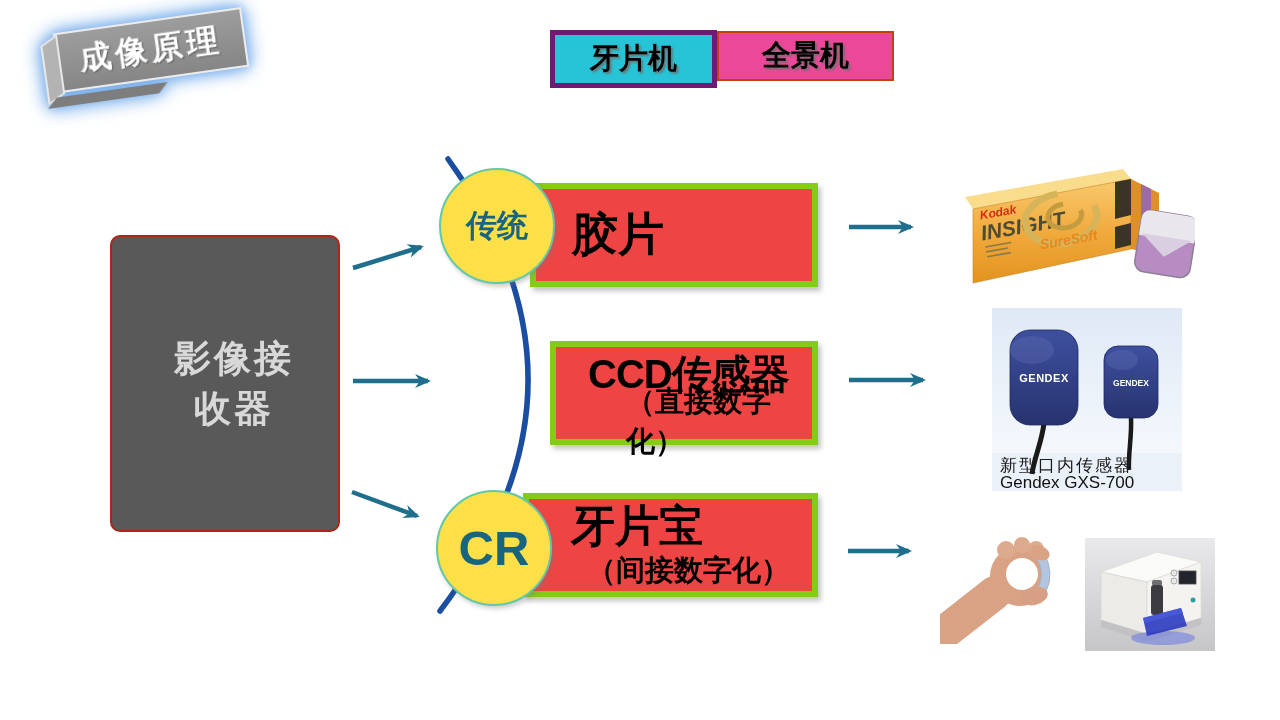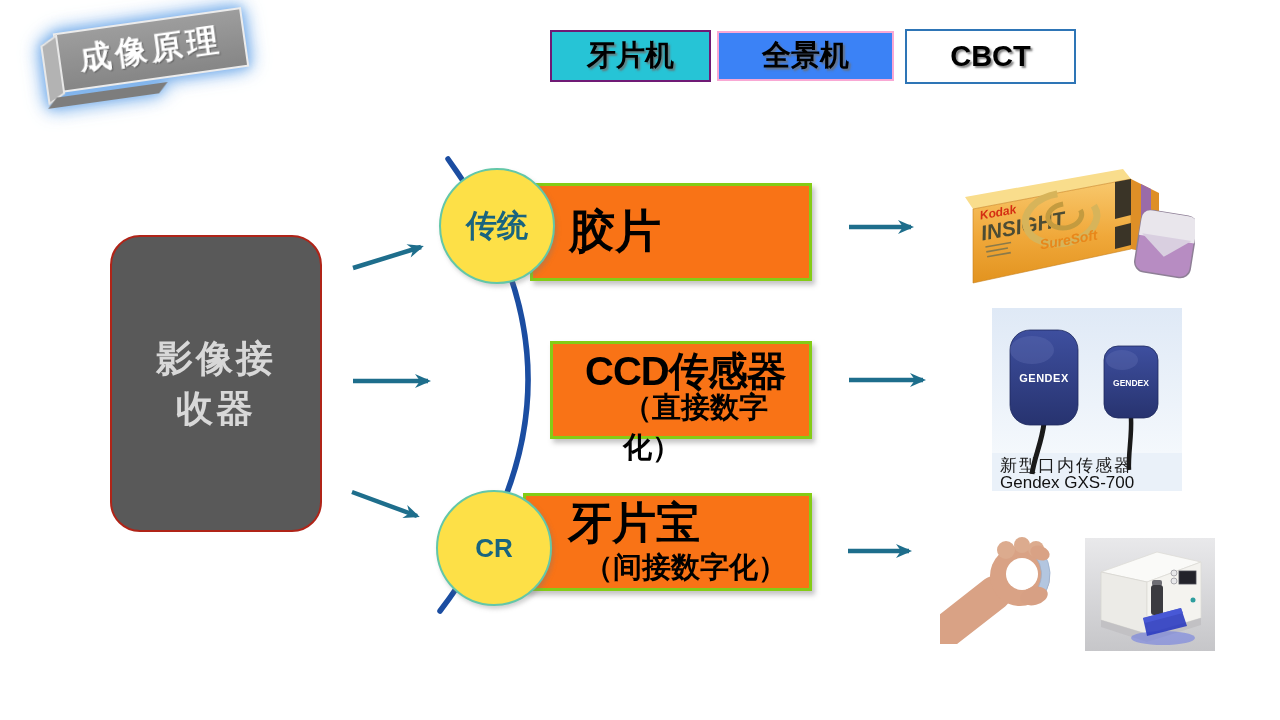--- a/index.html
+++ b/index.html
@@ -15,73 +15,72 @@
           text-shadow:1px 1px 1px rgba(60,60,60,.6);}
   .plaque-face::before{content:"";position:absolute;left:-16px;top:4px;width:14px;height:100%;
           background:#b3b3b3;border:2px solid #e8e8e8;transform:skewY(-28deg);}
   .plaque-face::after{content:"";position:absolute;left:-12px;bottom:-16px;width:60%;height:10px;
           background:#7d7d7d;transform:skewX(-45deg);}
 
   
   .tab{position:absolute;display:flex;align-items:center;justify-content:center;
        font-weight:bold;font-size:29px;color:#000;cursor:pointer;
        text-shadow:2px 2px 2px rgba(110,110,110,.85);}
-  .tab-active{left:550px;top:30px;width:157px;height:48px;background:#26c4d6;border:2px solid #701a75;}
-  .tab-2{left:717px;top:31px;width:173px;height:46px;background:#3b82f6;border:2px solid #f9a8d4;}
+  .tab-active{left:550px;top:30px;width:157px;height:48px;background:#26c4d6;border:5px solid #701a75;}
+  .tab-2{left:717px;top:31px;width:173px;height:46px;background:#ec4899;border:2px solid #c2410c;}
   .tab-3{left:905px;top:29px;width:167px;height:51px;background:#fff;border:2px solid #2e75b6;}
 
   
-  .receiver{position:absolute;left:110px;top:235px;width:208px;height:293px;border-radius:30px;
+  .receiver{position:absolute;left:110px;top:235px;width:208px;height:293px;border-radius:10px;
             background:#595959;border:2.5px solid #b02418;display:flex;flex-direction:column;
-            align-items:center;justify-content:center;gap:4px;}
+            align-items:center;justify-content:center;gap:4px;padding-left:18px;}
   .receiver .line{color:#d8d8d8;font-size:37px;font-weight:bold;letter-spacing:3px;line-height:46px;}
 
   
   .overlay{position:absolute;left:0;top:0;z-index:1;}
   .arr{stroke:#1e6e8c;stroke-width:4.5;}
 
   
-  .banner{position:absolute;z-index:2;background:#f97316;border:3px solid #84cc16;
+  .banner{position:absolute;z-index:2;background:#ef4444;border:6px solid #84cc16;
           box-shadow:3px 4px 5px rgba(125,125,125,.45);color:#000;}
   .banner1{left:530px;top:183px;width:276px;height:92px;display:flex;align-items:center;}
   .banner1 .bt{font-size:46px;font-weight:bold;padding-left:36px;}
   .banner2{left:550px;top:341px;width:256px;height:92px;}
   .banner2 .bt{position:absolute;left:32px;top:0px;font-size:40px;font-weight:bold;letter-spacing:-1px;}
-  .banner2 .bs{position:absolute;left:70px;top:44px;font-size:29px;font-weight:bold;}
+  .banner2 .bs{position:absolute;left:70px;top:35px;font-size:29px;font-weight:bold;}
   .banner3{left:523px;top:493px;width:283px;height:92px;}
   .banner3 .bt{position:absolute;left:42px;top:-2px;font-size:44px;font-weight:bold;text-align:center;}
   .banner3 .bs{position:absolute;left:58px;top:52px;font-size:29px;font-weight:bold;text-align:center;}
 
   
   .node{position:absolute;z-index:3;border-radius:50%;background:#fde047;border:2px solid #63c7a8;
         display:flex;align-items:center;justify-content:center;color:#19647f;font-weight:bold;
         box-shadow:2px 3px 4px rgba(120,120,120,.35);}
   .node1{left:439px;top:168px;width:112px;height:112px;font-size:31px;}
   .node2{left:469px;top:329px;width:114px;height:114px;font-size:38px;}
-  .node3{left:436px;top:490px;width:112px;height:112px;font-size:26px;}
+  .node3{left:436px;top:490px;width:112px;height:112px;font-size:49px;}
 
   
   .pimg{position:absolute;z-index:2;}
   .kodak{left:945px;top:163px;}
   .gendex{left:992px;top:308px;}
   .hand{left:940px;top:520px;}
   .scanner{left:1085px;top:538px;}
 </style>
 </head>
 <body>
 
 <div id="slide">
 
   <div class="plaque">
     <div class="plaque-face">成像原理</div>
   </div>
 
   <div class="tab tab-active">牙片机</div>
   <div class="tab tab-2">全景机</div>
-  <div class="tab tab-3">CBCT</div>
 
   <div class="receiver">
     <div class="line">影像接</div>
     <div class="line">收器</div>
   </div>
 
   <svg class="overlay" width="1280" height="720" viewBox="0 0 1280 720">
     <defs>
       <marker id="ah" markerUnits="userSpaceOnUse" markerWidth="20" markerHeight="18" refX="15" refY="9" orient="auto">
         <path d="M2,2 L18,9 L2,16 L7,9 Z" fill="#1e6e8c"></path>

